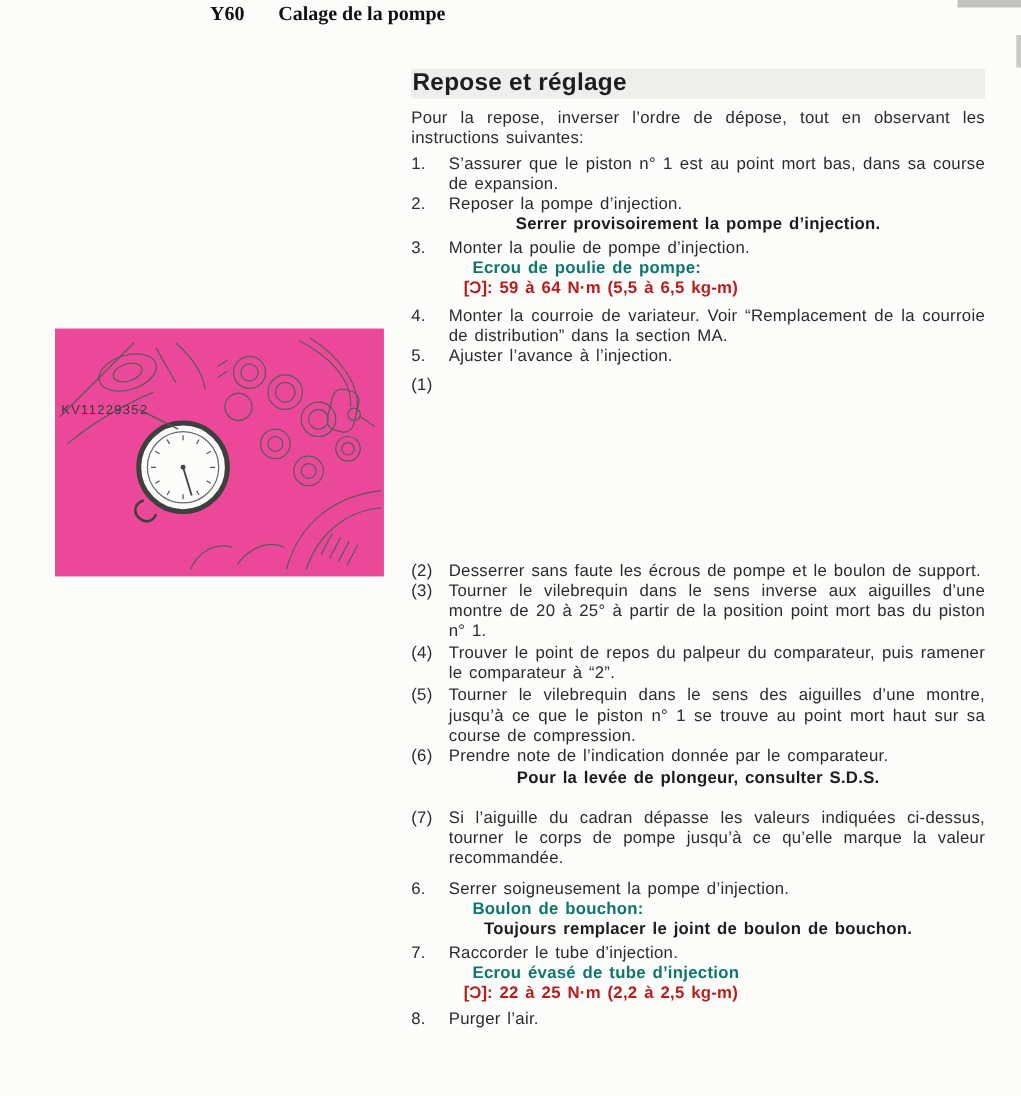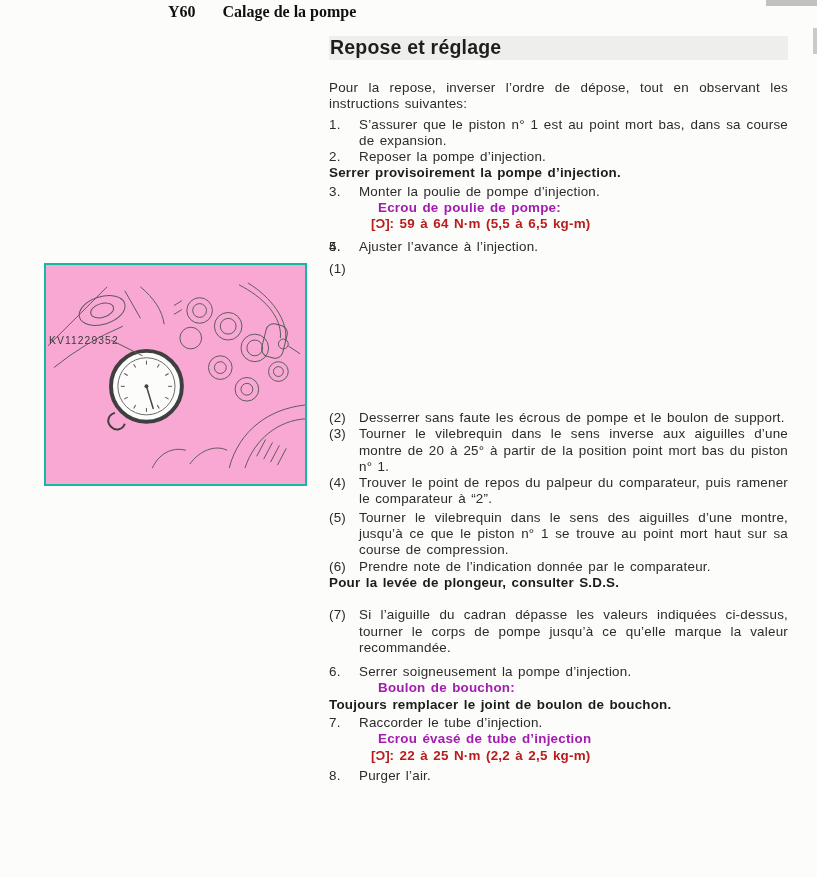--- a/index.html
+++ b/index.html
@@ -3,34 +3,34 @@
 <meta charset="utf-8">
 <style>
   html,body{margin:0;padding:0;background:#e9e9e7;}
   .page{position:relative;width:817px;height:877px;background:#fcfcfb;overflow:hidden;
         font-family:"Liberation Sans",sans-serif;color:#2a2a2a;}
   .title{position:absolute;left:168px;top:3px;font-family:"Liberation Serif",serif;
          font-weight:bold;font-size:16px;color:#101010;white-space:nowrap;}
   .title .model{margin-right:27px;}
   .col{position:absolute;left:329px;top:36px;width:459px;}
   .h1{font-size:19.5px;line-height:21px;font-weight:bold;color:#1e1e1e;
-      background:#eeeeec;padding:1px 0 2px 1px;letter-spacing:.2px;}
+      background:#eeeeec;padding:1px 0 2px 1px;letter-spacing:.2px;margin-top:19px;}
   .b{font-size:13.4px;line-height:16.3px;letter-spacing:.22px;word-spacing:1.4px;
      text-align:justify;position:relative;color:#2b2b2b;}
-  .intro{margin-top:20px;}
+  .intro{margin-top:7px;}
   .step,.sub{padding-left:30px;}
   .num{position:absolute;left:0;top:0;}
-  .note{font-weight:bold;text-align:left;color:#1c1c1c;}
-  .spec{font-weight:bold;padding-left:49px;text-align:left;color:#a21caf;}
+  .note{font-weight:bold;text-align:center;color:#1c1c1c;}
+  .spec{font-weight:bold;padding-left:49px;text-align:left;color:#0f766e;}
   .torq{font-weight:bold;padding-left:42px;text-align:left;color:#b91c1c;}
   .twr{font-weight:bold;letter-spacing:0;}
   .mt2{margin-top:2px}.mt4{margin-top:4px}.mt6{margin-top:6px}
   .mt8{margin-top:8px}.mt16{margin-top:16px}.mtbig{margin-top:155px}
-  .fig{position:absolute;left:44px;top:263px;width:263px;height:223px;
-       border:2px solid #14b8a6;background:#f9a8d4;box-sizing:border-box;}
+  .fig{position:absolute;left:44px;top:263px;width:263px;height:198px;
+       border:2px solid #ec4899;background:#ec4899;box-sizing:border-box;}
   .fig svg{display:block;width:100%;height:100%;}
   .tool-text{font-family:"Liberation Sans",sans-serif;font-size:10.5px;fill:#3a3a3a;letter-spacing:1.1px;}
   .artifact-top{position:absolute;top:0;left:766px;width:51px;height:6px;background:#8f8f8f;opacity:.55;}
   .artifact-edge{position:absolute;top:28px;left:813px;width:4px;height:26px;background:#a8a8a8;opacity:.6;}
 </style>
 </head>
 <body>
 
 <div class="page">
 
@@ -126,20 +126,21 @@
     <div class="b step mt2">
       <span class="num">3.</span>
       <span>Monter la poulie de pompe d’injection.</span>
     </div>
     <div class="b spec">Ecrou de poulie de pompe:</div>
     <div class="b torq">
       <span class="twr">[Ɔ]</span><span>: 59 à 64 N·m (5,5 à 6,5 kg-m)</span>
     </div>
     <div class="b step mt6">
       <span class="num">4.</span>
+      <span>Monter la courroie de variateur. Voir “Remplacement de la courroie de distribution” dans la section MA.</span>
     </div>
     <div class="b step">
       <span class="num">5.</span>
       <span>Ajuster l’avance à l’injection.</span>
     </div>
     <div class="b sub mt6">
       <span class="num">(1)</span>
     </div>
 
     <div class="b sub mtbig">

